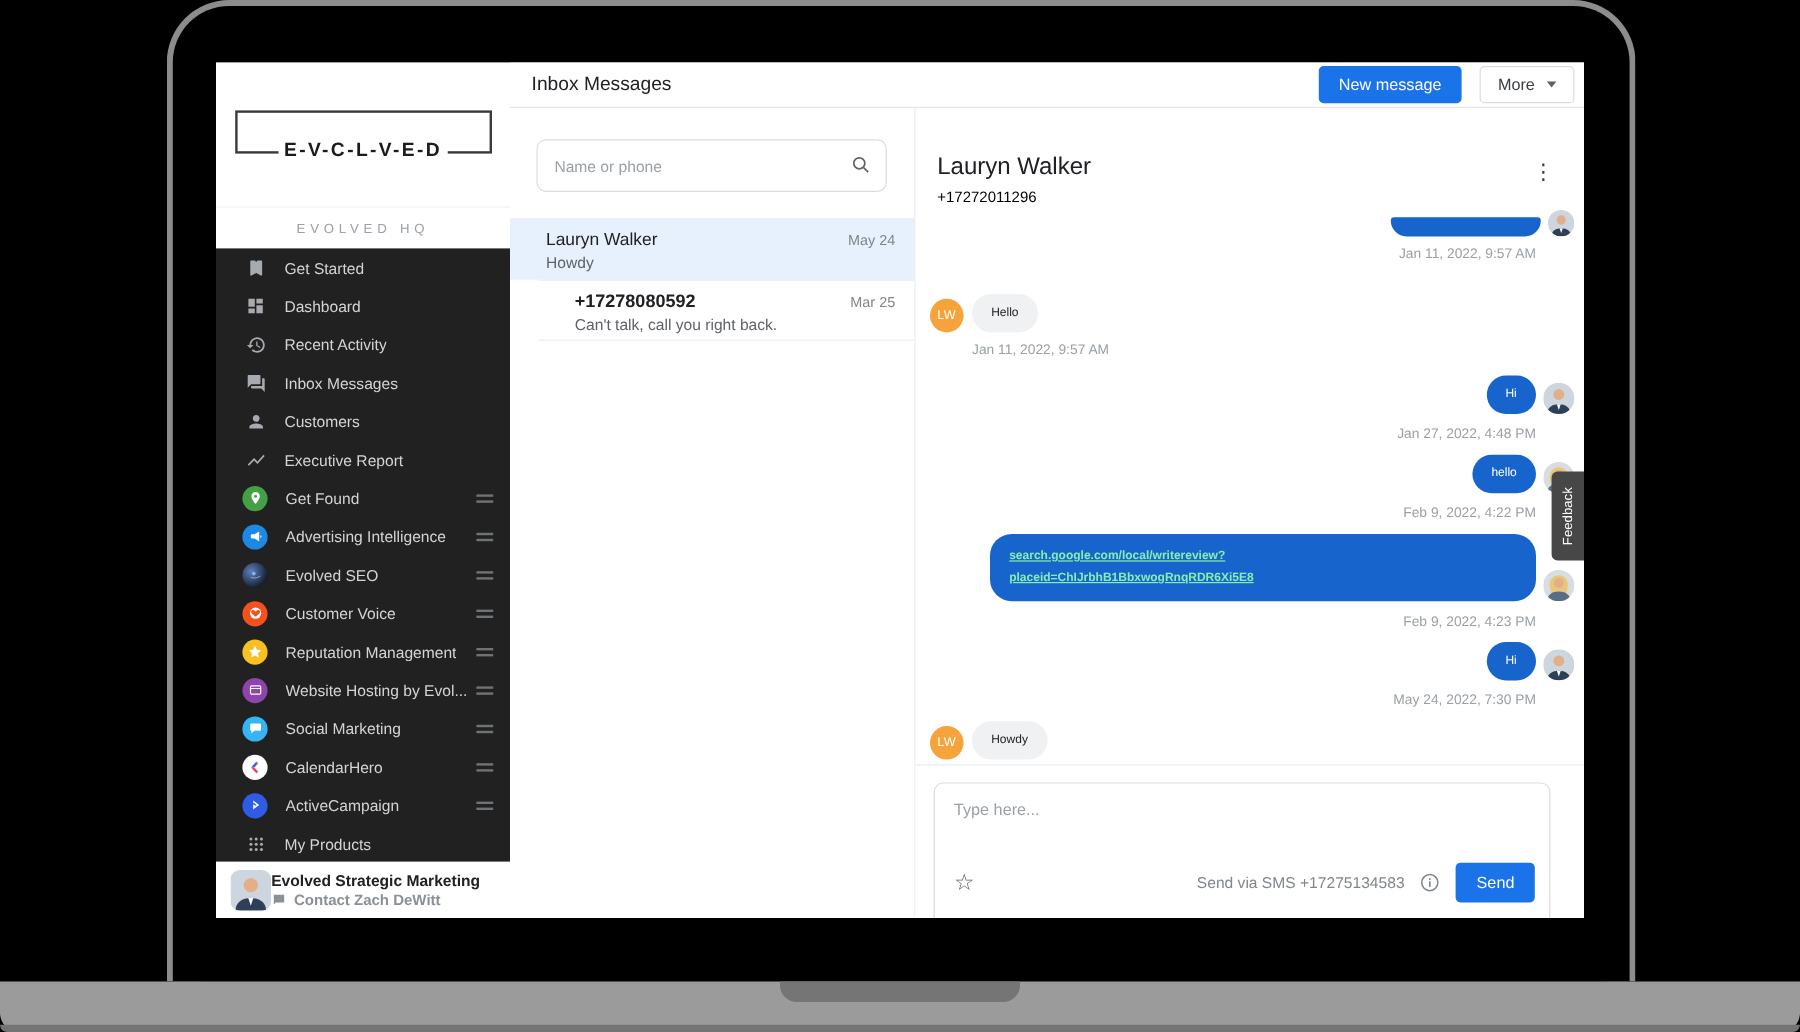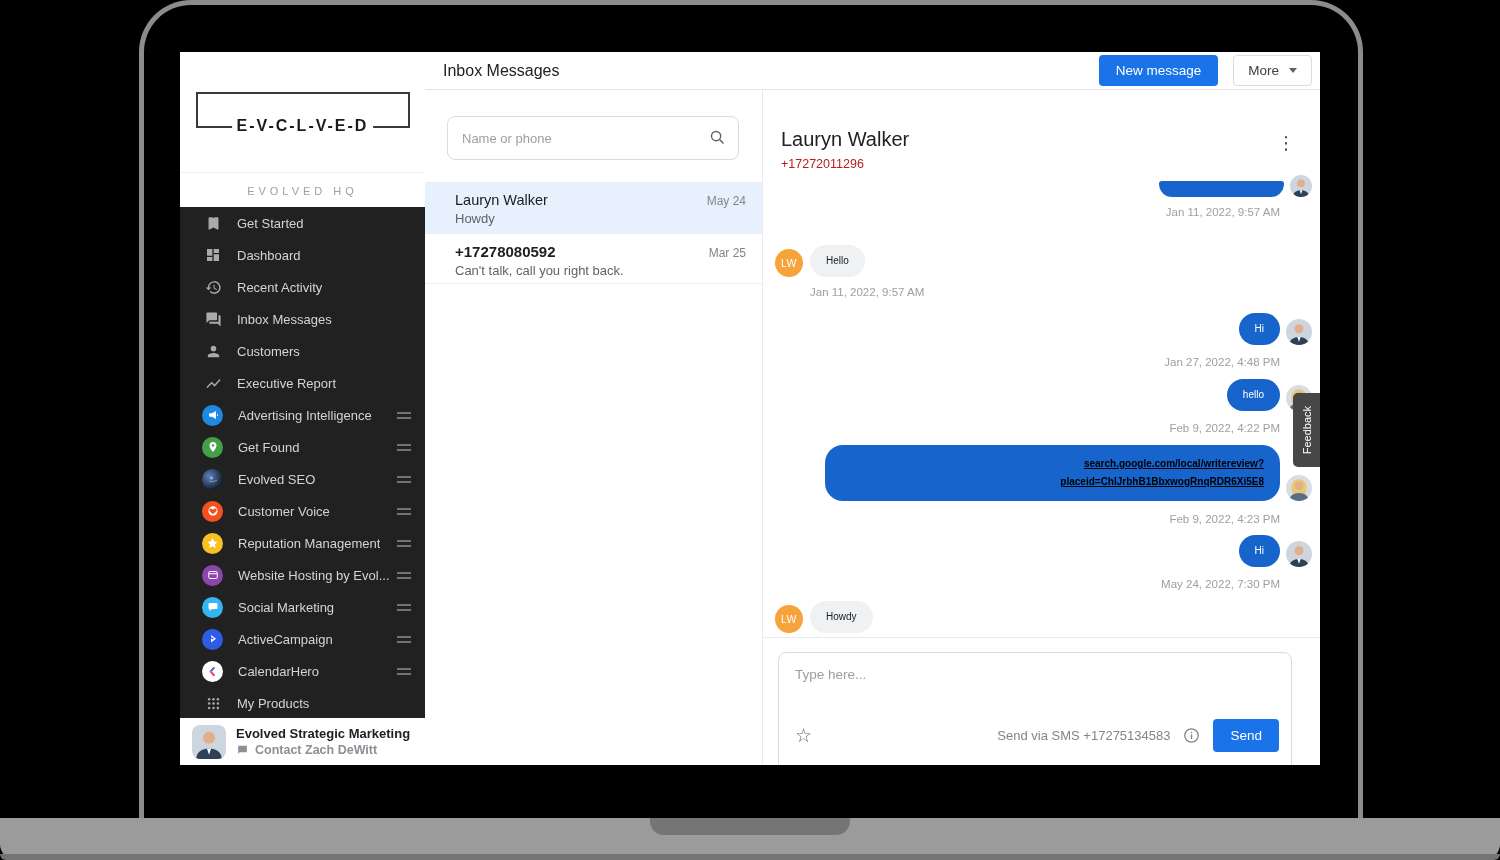--- a/index.html
+++ b/index.html
@@ -32,21 +32,21 @@
   .menu-item { height:32px; display:flex; align-items:center; padding:0 14px 0 24px; cursor:pointer; }
   .menu-item .g-ic { width:18px; height:18px; flex:0 0 18px; display:flex; align-items:center; justify-content:center; }
   .menu-item .c-ic { width:21px; height:21px; flex:0 0 21px; border-radius:50%; display:flex; align-items:center;
                      justify-content:center; margin-left:-2px; }
   .menu-item .lbl { margin-left:15px; font-size:13px; color:#d2d4d6; white-space:nowrap; overflow:hidden; }
   .handle { margin-left:auto; width:14px; }
   .handle i { display:block; height:2px; background:#6f7control3; background:#6f7376; margin:3px 0; }
   .side-footer { position:absolute; left:0; bottom:0; width:245px; height:47px; background:#fff;
                  display:flex; align-items:center; padding-left:12px; }
   .side-footer .ph { width:34px; height:34px; border-radius:8px; overflow:hidden; flex:0 0 34px; }
-  .sf-text { margin-left:10px; }
+  .sf-text { }
   .sf-company { font-size:13px; font-weight:bold; color:#202124; }
   .sf-contact { display:flex; align-items:center; gap:6px; margin-top:2px; font-size:12.5px; font-weight:bold; color:#8b9096; }
 
   
   .main { position:absolute; left:245px; top:0; right:0; bottom:0; }
   .main-header { position:absolute; left:0; top:0; right:0; height:38px; border-bottom:1px solid #e3e5e8;
                  display:flex; align-items:center; background:#fff; }
   .page-title { font-size:16px; color:#202124; margin-left:18px; }
   .hdr-actions { margin-left:auto; margin-right:8px; display:flex; gap:15px; align-items:flex-end; }
   .btn-primary { background:#1a73e8; color:#fff; border:none; border-radius:4px; font-size:13.5px;
@@ -61,43 +61,43 @@
   
   .list-col { width:338px; flex:0 0 338px; border-right:1px solid #e8eaed; background:#fff; }
   .search-wrap { padding:26px 23px 22px 22px; }
   .search-box { position:relative; }
   .search-box input { width:100%; height:44px; border:1px solid #dadce0; border-radius:8px; padding:0 40px 0 14px;
                       font-size:13px; color:#202124; font-family:inherit; outline:none; }
   .search-box input::placeholder { color:#9aa0a6; }
   .search-ic { position:absolute; right:13px; top:13px; }
   .conv { padding:9px 16px 0 30px; height:51px; border-top:1px solid #eceef0; cursor:pointer; position:relative; }
   .conv.selected { background:#e7f1fd; }
-  .conv:last-of-type { border-bottom:1px solid #eceef0; }
+  .conv:last-of-type { border-bottom:1px solid #eceef0;margin-left:24px; }
   .conv-top { display:flex; align-items:baseline; }
   .conv-name { font-size:14.5px; color:#202124; }
   .conv-name.bold { font-weight:bold; font-size:15px; }
   .conv-date { margin-left:auto; font-size:12px; color:#80868b; }
   .conv-preview { font-size:13px; color:#5f6368; margin-top:3px; }
 
   
   .chat-col { flex:1; position:relative; background:#fff; }
   .chat-header { padding:36px 0 0 18px; }
   .contact-name { font-size:20px; color:#202124; line-height:26px; }
-  .contact-phone { font-size:12.5px; color:#b91c1c; margin-top:5px; }
+  .contact-phone { font-size:12.5px; color:#000000; margin-top:5px; }
   .kebab { position:absolute; right:25px; top:44px; font-size:18px; color:#3c4043; cursor:pointer; line-height:18px; letter-spacing:0; }
 
   .chat-scroll { position:relative; height:467px; overflow:hidden; padding:0 8px 15px 12px; }
   .row { display:flex; align-items:flex-end; }
   .row.out { justify-content:flex-end; }
   .bubble { padding:7px 16px; font-size:10px; line-height:18px; border-radius:18px; }
   .bubble.in { background:#f0f1f3; color:#202124; }
   .bubble.out { background:#1765cc; color:#fff; }
   .bubble.partial { width:125px; height:16px; padding:0; border-radius:3px 3px 14px 14px; background:#1765cc; }
   .bubble.link { width:455px; padding:10px 16px; font-weight:bold; }
-  .bubble.link a { color:#000000; text-decoration:underline; display:block;text-align:right; }
+  .bubble.link a { color:#86efac; text-decoration:underline; display:block; }
   .avatar-lw { width:28px; height:28px; border-radius:50%; background:#f6a33c; color:#fff; font-size:10.5px;
                display:flex; align-items:center; justify-content:center; letter-spacing:.5px; flex:0 0 28px; }
   .avatar-photo { width:26px; height:26px; border-radius:50%; overflow:hidden; flex:0 0 26px; margin-left:6px; }
   .avatar-photo.sm { width:22px; height:22px; flex:0 0 22px; }
   .msg-in .avatar-lw { margin-right:7px; }
   .ts { font-size:11.5px; color:#9aa0a6; line-height:14px; }
   .ts.right { text-align:right; margin-right:32px; }
   .ts.left { margin-left:35px; }
 
   .composer-wrap { position:absolute; left:0; right:0; top:547px; bottom:0; border-top:1px solid #e8eaed;
@@ -201,38 +201,38 @@
         <div class="menu-item">
           <span class="g-ic">
               <svg width="17" height="17" viewBox="0 0 24 24">
                 <path fill="#a7abaf" d="M3.5 18.49l6-6.01 4 4L22 6.92l-1.41-1.41-7.09 7.97-4-4L2 16.99z"></path>
               </svg>
             </span>
           <span class="lbl">Executive Report</span>
         </div>
 
         <div class="menu-item">
+          <span class="c-ic" style="background:#43a047">
+              <svg width="12" height="12" viewBox="0 0 24 24">
+                <path fill="#fff" d="M12 2a7 7 0 0 0-7 7c0 5.2 7 13 7 13s7-7.8 7-13a7 7 0 0 0-7-7zm0 9.5a2.5 2.5 0 1 1 0-5 2.5 2.5 0 0 1 0 5z"></path>
+              </svg>
+            </span>
+          <span class="lbl">Get Found</span>
+          <span class="handle">
+              <i></i>
+              <i></i>
+            </span>
+        </div>
+        <div class="menu-item">
           <span class="c-ic" style="background:#1e88e5">
               <svg width="12" height="12" viewBox="0 0 24 24">
                 <path fill="#fff" d="M18 4v16l-8-4.5H6a2 2 0 0 1-2-2v-3a2 2 0 0 1 2-2h4zM20 9.5v5c1.2-.6 2-1.5 2-2.5s-.8-1.9-2-2.5z"></path>
               </svg>
             </span>
           <span class="lbl">Advertising Intelligence</span>
-          <span class="handle">
-              <i></i>
-              <i></i>
-            </span>
-        </div>
-        <div class="menu-item">
-          <span class="c-ic" style="background:#43a047">
-              <svg width="12" height="12" viewBox="0 0 24 24">
-                <path fill="#fff" d="M12 2a7 7 0 0 0-7 7c0 5.2 7 13 7 13s7-7.8 7-13a7 7 0 0 0-7-7zm0 9.5a2.5 2.5 0 1 1 0-5 2.5 2.5 0 0 1 0 5z"></path>
-              </svg>
-            </span>
-          <span class="lbl">Get Found</span>
           <span class="handle">
               <i></i>
               <i></i>
             </span>
         </div>
         <div class="menu-item">
           <span class="c-ic" style="background:radial-gradient(circle at 35% 35%, #5d82c1, #16202e 70%)">
               <svg width="12" height="12" viewBox="0 0 24 24">
                 <circle cx="9" cy="10" r="3" fill="#9fc3ff" opacity=".8"></circle>
                 <path d="M4 16c4 2 10 2 16-2" stroke="#cfe3ff" stroke-width="1.4" fill="none" opacity=".7"></path>
@@ -282,47 +282,47 @@
               <i></i>
             </span>
         </div>
         <div class="menu-item">
           <span class="c-ic" style="background:#35b5f3">
               <svg width="12" height="12" viewBox="0 0 24 24">
                 <path fill="#fff" d="M5 4h14a2 2 0 0 1 2 2v8a2 2 0 0 1-2 2H10l-5 4v-4a2 2 0 0 1-2-2V6a2 2 0 0 1 2-2z"></path>
               </svg>
             </span>
           <span class="lbl">Social Marketing</span>
-          <span class="handle">
-              <i></i>
-              <i></i>
-            </span>
-        </div>
-        <div class="menu-item">
-          <span class="c-ic" style="background:#2f5ce5">
-              <svg width="12" height="12" viewBox="0 0 24 24">
-                <path fill="#fff" d="M8 4l10 7.5L8 19v-3.4l6-4.1L8 7.4z"></path>
-                <path fill="#fff" d="M8 10.5l4.5 3-4.5 3z"></path>
-              </svg>
-            </span>
-          <span class="lbl">ActiveCampaign</span>
           <span class="handle">
               <i></i>
               <i></i>
             </span>
         </div>
         <div class="menu-item">
           <span class="c-ic" style="background:#fff">
               <svg width="13" height="13" viewBox="0 0 24 24">
                 <path d="M14 3l-8 9h5l6-6.5z" fill="#2d6ae3"></path>
                 <path d="M11 12H6l8 9 3-2.5z" fill="#e8437a"></path>
                 <path d="M14 3l3.5 2.5L15 8z" fill="#f5a623"></path>
               </svg>
             </span>
           <span class="lbl">CalendarHero</span>
+          <span class="handle">
+              <i></i>
+              <i></i>
+            </span>
+        </div>
+        <div class="menu-item">
+          <span class="c-ic" style="background:#2f5ce5">
+              <svg width="12" height="12" viewBox="0 0 24 24">
+                <path fill="#fff" d="M8 4l10 7.5L8 19v-3.4l6-4.1L8 7.4z"></path>
+                <path fill="#fff" d="M8 10.5l4.5 3-4.5 3z"></path>
+              </svg>
+            </span>
+          <span class="lbl">ActiveCampaign</span>
           <span class="handle">
               <i></i>
               <i></i>
             </span>
         </div>
         <div class="menu-item">
           <span class="g-ic">
               <svg width="15" height="15" viewBox="0 0 24 24">
                 <g fill="#a7abaf">
                   <circle cx="5" cy="5" r="2"></circle>

